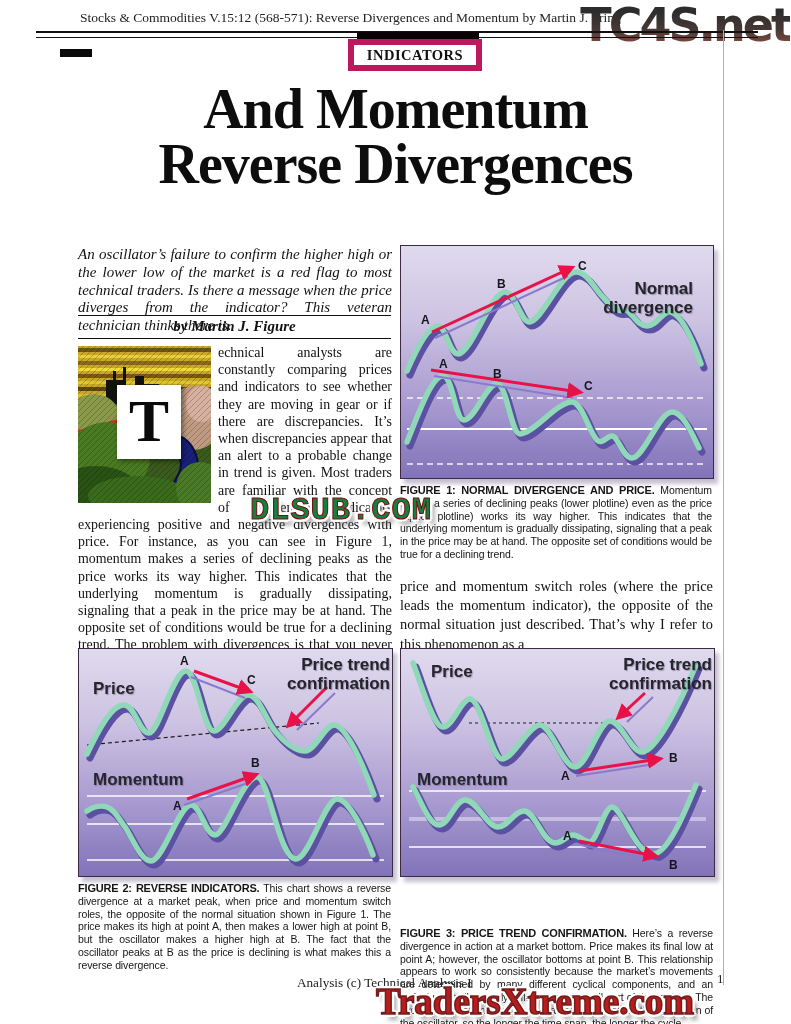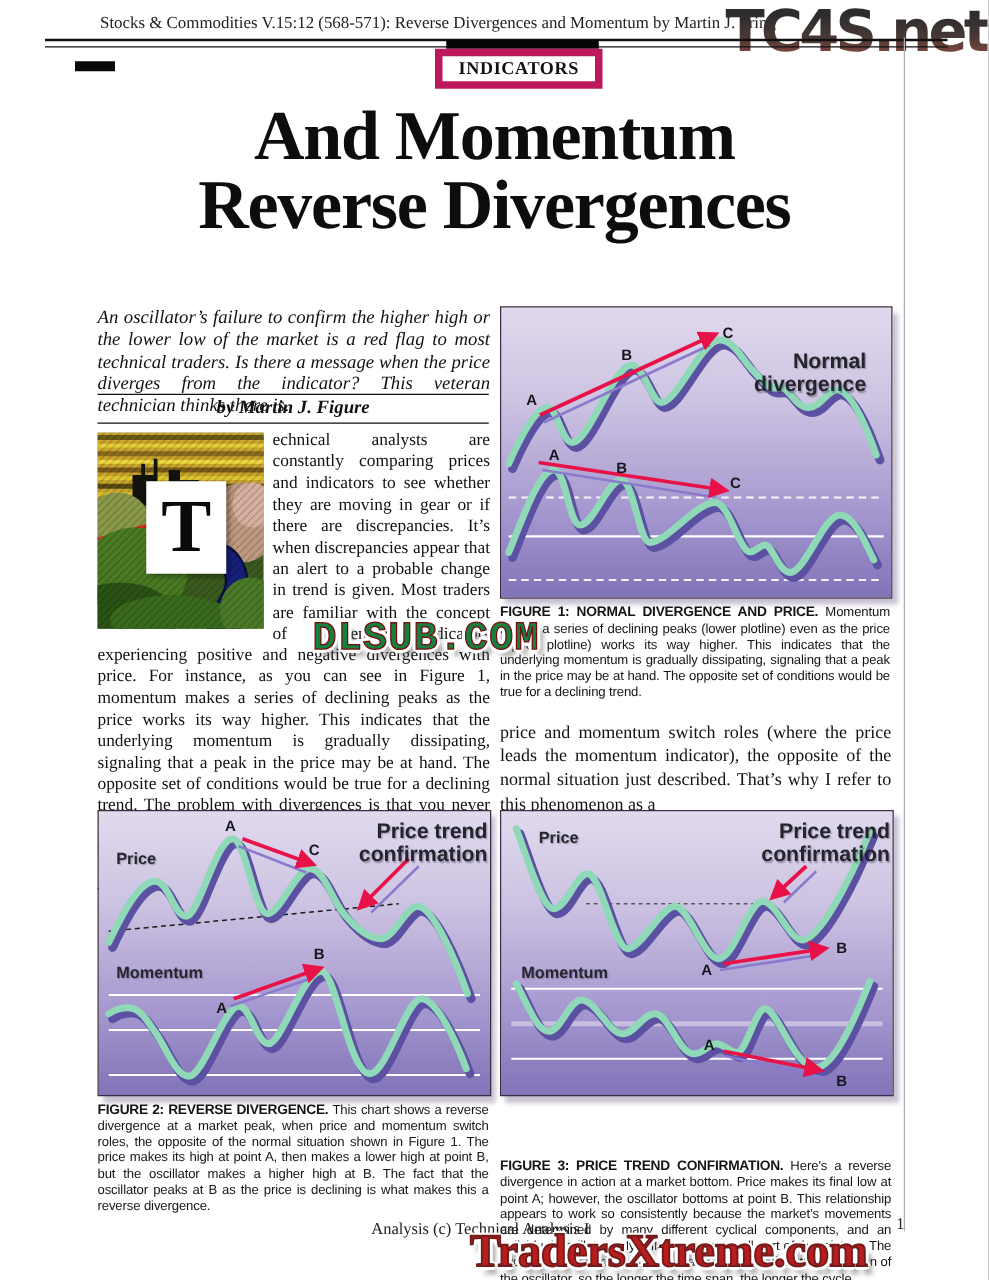--- a/index.html
+++ b/index.html
@@ -43,21 +43,21 @@
                text-align:justify;}
   
   .fig{position:absolute;border:1px solid #3c2a42;
        background:linear-gradient(180deg,#e0daee 0%,#cdc3e2 32%,#a89ad0 68%,#8173b8 100%);
        box-shadow:4px 5px 4px #c6c0d0;}
   .fig svg{position:absolute;left:0;top:0;width:100%;height:100%;}
   .fig-note{position:absolute;font-family:"Liberation Sans",sans-serif;font-weight:bold;
             color:#24242c;font-size:17px;line-height:19px;text-align:right;
             text-shadow:1px 1px 1px rgba(40,30,60,.35);}
   .fig-lab{position:absolute;font-family:"Liberation Sans",sans-serif;font-weight:bold;
-           color:#26262e;font-size:13px;text-shadow:1px 1px 1px rgba(40,30,60,.3);}
+           color:#26262e;font-size:17px;text-shadow:1px 1px 1px rgba(40,30,60,.3);}
   .caption{position:absolute;font-family:"Liberation Sans",sans-serif;font-size:10.5px;
            line-height:12.8px;color:#151515;text-align:justify;letter-spacing:-.1px;}
   .caption .lead{font-weight:bold;font-size:11px;letter-spacing:-.2px;}
   
   .wm-mid{position:absolute;left:250px;top:492px;font-family:Liberation Mono, monospace;font-weight:bold;
           font-size:32px;letter-spacing:1px;color:#15803d;-webkit-text-stroke:1px #7c060e;
           text-shadow:-2px -2px 0 #fff,2px -2px 0 #fff,-2px 2px 0 #fff,2px 2px 0 #fff,
                       0 -3px 0 #fff,0 3px 0 #fff,-3px 0 0 #fff,3px 0 0 #fff,
                       5px 6px 4px rgba(90,90,90,.55);z-index:30;}
   .wm-bot{position:absolute;left:376px;top:980px;font-family:Liberation Serif, serif;font-weight:bold;
@@ -196,21 +196,21 @@
       <text class="abc" x="101" y="16">A</text>
       <text class="abc" x="168" y="35">C</text>
       <text class="abc" x="94" y="161">A</text>
       <text class="abc" x="172" y="118">B</text>
     </svg>
     <div class="fig-lab" style="left:14px;top:30px;">Price</div>
     <div class="fig-lab" style="left:14px;top:121px;">Momentum</div>
     <div class="fig-note" style="right:2px;top:6px;width:130px;">Price trend confirmation</div>
   </div>
   <div class="caption" style="left:78px;top:882px;width:313px;">
-    <span class="lead">FIGURE 2: REVERSE DIVERGENCE.</span>
+    <span class="lead">FIGURE 2: REVERSE INDICATORS.</span>
     <span>This chart shows a reverse divergence at a market peak, when price and momentum switch roles, the opposite of the normal situation shown in Figure 1. The price makes its high at point A, then makes a lower high at point B, but the oscillator makes a higher high at B. The fact that the oscillator peaks at B as the price is declining is what makes this a reverse divergence.</span>
   </div>
 
   <div class="fig" style="left:400px;top:648px;width:313px;height:227px;">
     <svg viewBox="0 0 313 227">
       <defs>
         <marker id="r3" viewBox="0 0 10 10" refX="7" refY="5" markerWidth="5.5" markerHeight="5.5" orient="auto">
           <path d="M0 0 L10 5 L0 10 z" fill="#e81248"></path>
         </marker>
       </defs>

